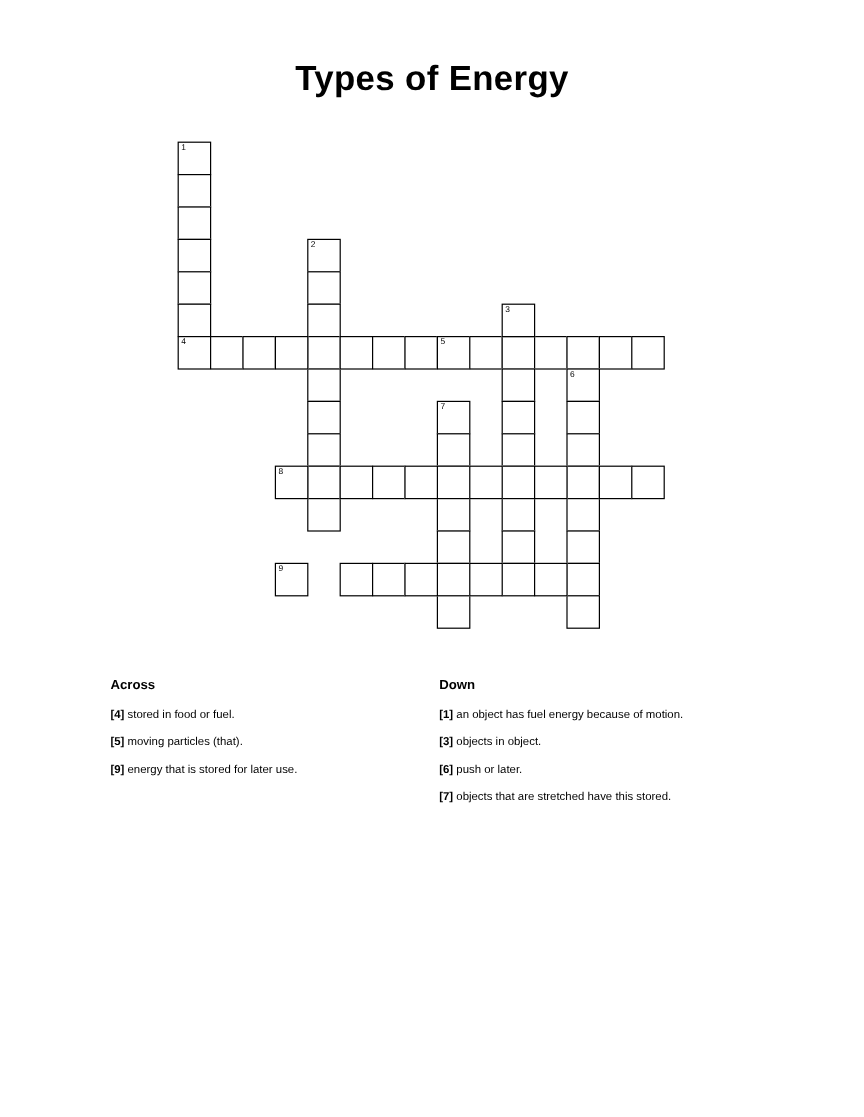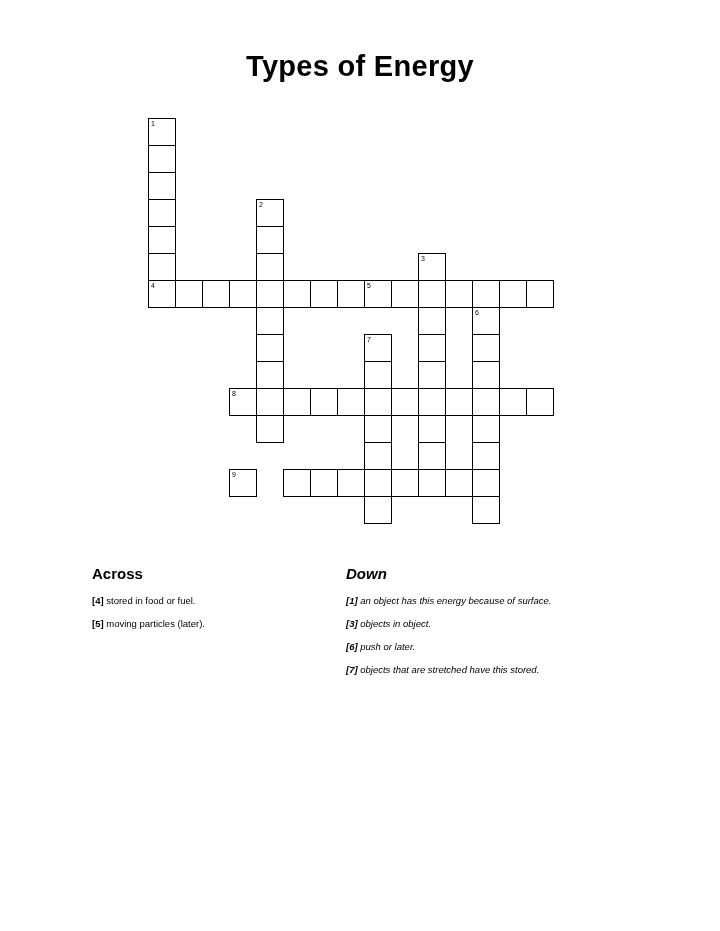--- a/index.html
+++ b/index.html
@@ -62,24 +62,24 @@
     left: 0;
     width: 720px;
     height: 140px;
   }
   .clue-col {
     position: absolute;
     top: 0;
     font-size: 9.5px;
   }
   .clue-col.across { left: 92px; width: 260px; }
-  .clue-col.down { left: 346px; width: 300px; font-style: italic; }
+  .clue-col.down { left: 366px; width: 300px; }
   .clue-head {
     font-weight: bold;
-    font-size: 15px;
+    font-size: 11px;
     margin-bottom: 13px;
     font-family: "Liberation Sans", sans-serif;
   }
   .clue-item {
     font-size: 9.5px;
     line-height: 12px;
     margin-bottom: 11px;
     font-family: "Liberation Sans", sans-serif;
     white-space: nowrap;
   }
@@ -179,27 +179,28 @@
       <div class="cell" style="left: 189px; top: 351px;"></div>
       <div class="cell" style="left: 243px; top: 351px;"></div>
       <div class="cell" style="left: 297px; top: 351px;"></div>
     </div>
 
   <div class="clues">
     <div class="clue-col across">
       <div class="clue-head">Across</div>
       <div id="across-list">
           <div class="clue-item"><span class="cnum">[4]</span><span> stored in food or fuel.</span></div>
-          <div class="clue-item"><span class="cnum">[5]</span><span> moving particles (later).</span></div>
+          <div class="clue-item"><span class="cnum">[5]</span><span> moving particles (that).</span></div>
+          <div class="clue-item"><span class="cnum">[9]</span><span> energy that is stored for later use.</span></div>
         </div>
     </div>
     <div class="clue-col down">
       <div class="clue-head">Down</div>
       <div id="down-list">
-          <div class="clue-item"><span class="cnum">[1]</span><span> an object has this energy because of surface.</span></div>
+          <div class="clue-item"><span class="cnum">[1]</span><span> an object has fuel energy because of motion.</span></div>
           <div class="clue-item"><span class="cnum">[3]</span><span> objects in object.</span></div>
           <div class="clue-item"><span class="cnum">[6]</span><span> push or later.</span></div>
           <div class="clue-item"><span class="cnum">[7]</span><span> objects that are stretched have this stored.</span></div>
         </div>
     </div>
   </div>
 
 </div>
 
 </body></html>

